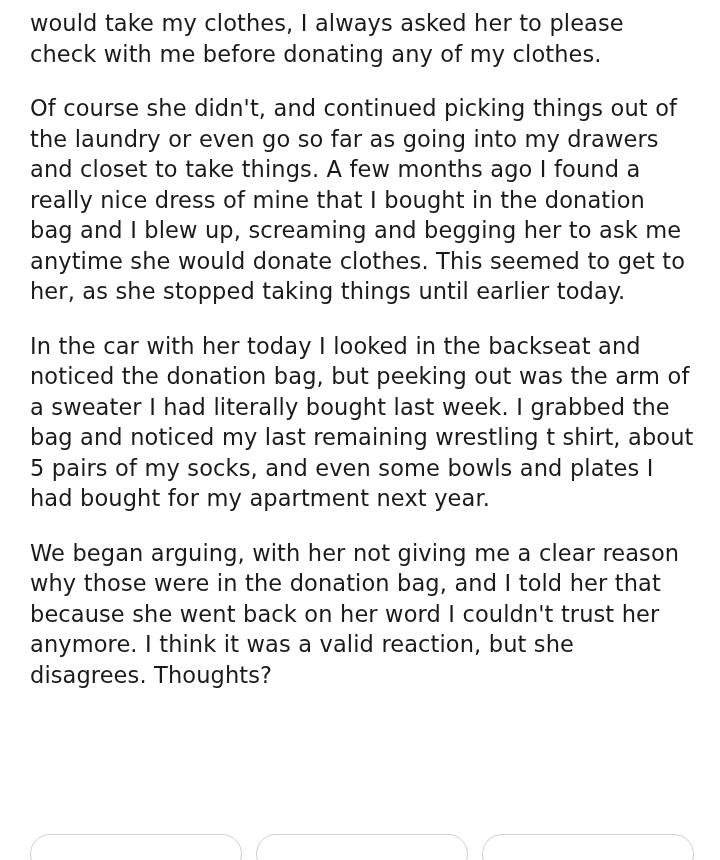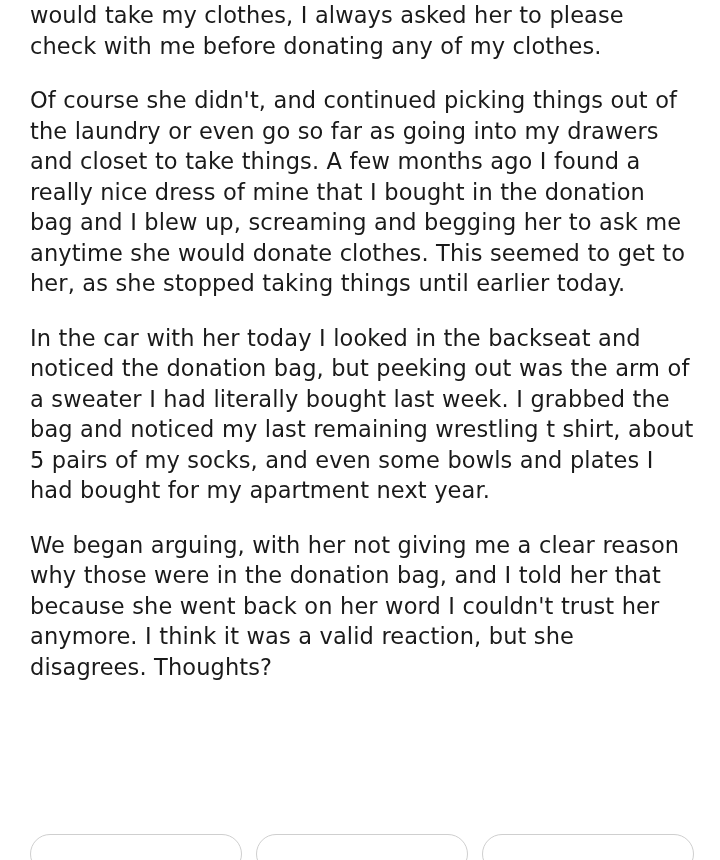--- a/index.html
+++ b/index.html
@@ -11,21 +11,21 @@
     height: 860px;
     background: #ffffff;
     font-family: "DejaVu Sans", "Liberation Sans", sans-serif;
     color: #1a1a1a;
     overflow: hidden;
   }
   .post-body {
     box-sizing: border-box;
     width: 720px;
     height: 860px;
-    padding: 0 26px 0 30px;
+    padding: 8px 26px 0 30px;
     position: relative;
   }
   .para {
     font-size: 22.5px;
     line-height: 30.5px;
     letter-spacing: 0.1px;
     margin: 0 0 24px 0;
     color: #1a1a1a;
     white-space: pre-wrap;
     word-spacing: 0.2px;

